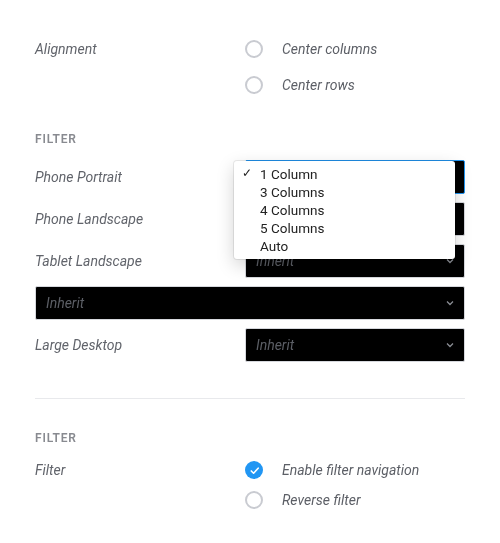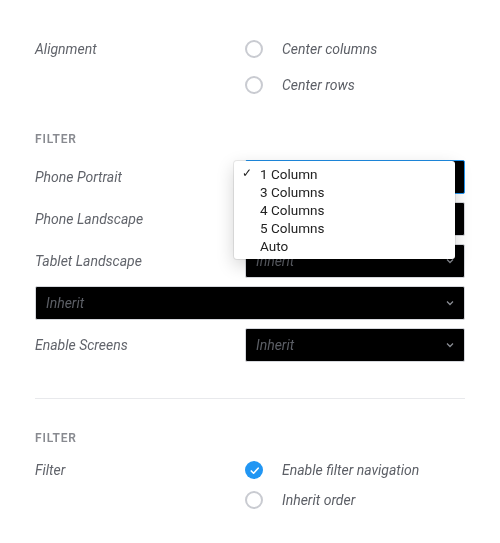--- a/index.html
+++ b/index.html
@@ -200,21 +200,21 @@
           <span>Inherit</span>
           <span class="chev">
               <svg viewBox="0 0 24 24" fill="none" stroke="currentColor" stroke-width="2.5">
                 <polyline points="6 9 12 15 18 9"></polyline>
               </svg>
             </span>
         </div>
       </div>
     </div>
     <div class="row">
-      <div class="label-col">Enable Screens</div>
+      <div class="label-col">Large Desktop</div>
       <div class="control-col">
         <div class="select">
           <span>Inherit</span>
           <span class="chev">
               <svg viewBox="0 0 24 24" fill="none" stroke="currentColor" stroke-width="2.5">
                 <polyline points="6 9 12 15 18 9"></polyline>
               </svg>
             </span>
         </div>
       </div>
@@ -237,21 +237,21 @@
           </span>
           <span class="cb-label">Enable filter navigation</span>
         </div>
       </div>
     </div>
     <div class="row">
       <div class="label-col"></div>
       <div class="control-col">
         <div class="checkbox-wrap">
           <span class="radio-circle"></span>
-          <span class="cb-label">Inherit order</span>
+          <span class="cb-label">Reverse filter</span>
         </div>
       </div>
     </div>
   </div>
 
 </div>
 
 <div class="dropdown">
   <div class="dd-item">
     <span class="check">✓</span>

